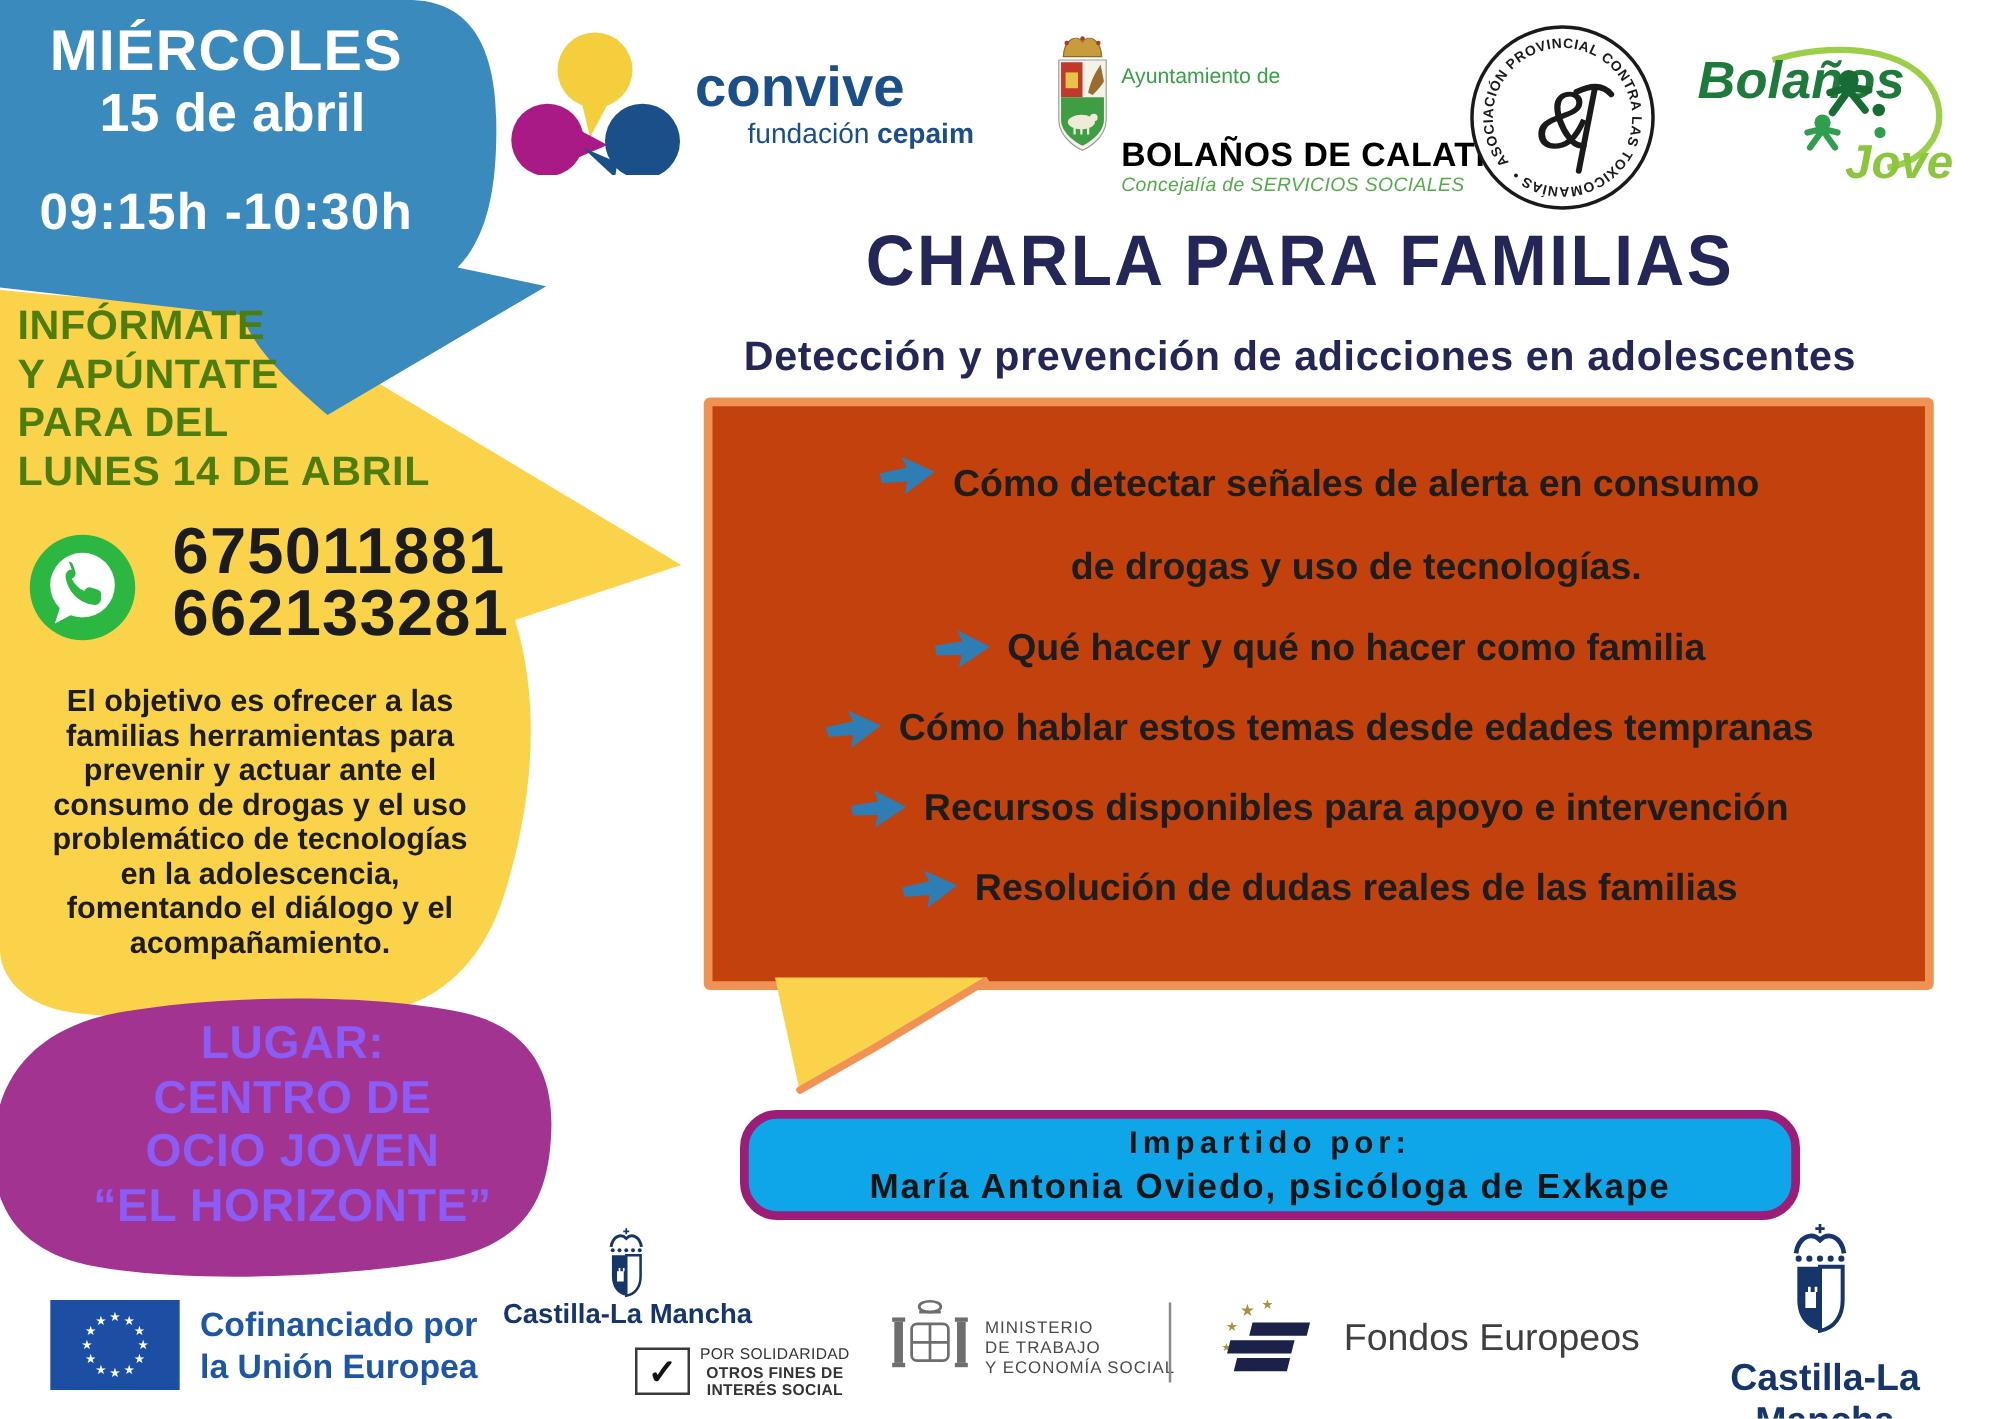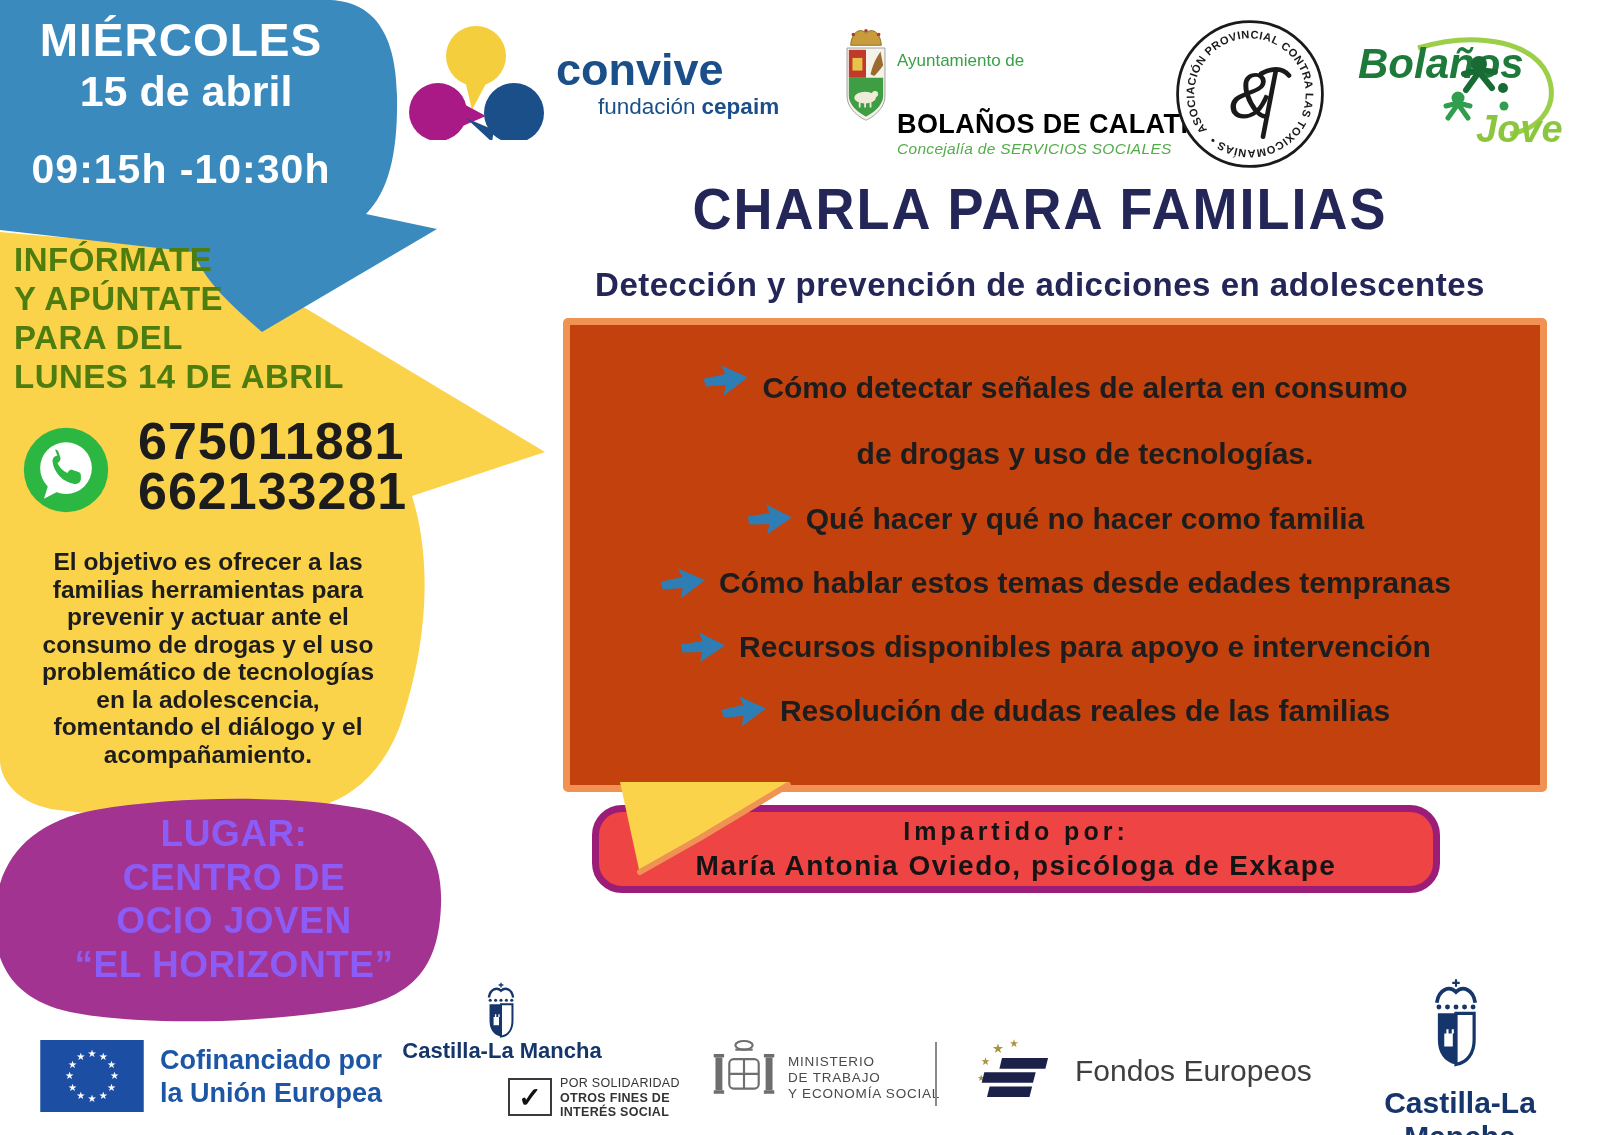--- a/index.html
+++ b/index.html
@@ -47,33 +47,33 @@
                 display:flex;flex-direction:column;justify-content:space-between;
                 padding:30px 24px 46px 24px;}
   .topic-row{display:flex;justify-content:center;align-items:center;gap:12px;}
   .topic-row.two-line{align-items:flex-start;}
   .topic-row.two-line .arrow-icon{margin-top:8px;}
   .topic-text{font-size:30px;font-weight:bold;color:#1d1d1d;white-space:pre-line;text-align:center;line-height:64px;}
   .topic-row.two-line .topic-text{line-height:64px;}
   .arrow-icon{flex:0 0 auto;transform:rotate(-7deg);}
   .topic-row:nth-child(even) .arrow-icon{transform:rotate(-4deg);}
 
-  .speaker-box{left:592px;top:805px;width:848px;height:88px;background:#ef4444;border:7px solid #9c1d78;
+  .speaker-box{left:592px;top:888px;width:848px;height:88px;background:#0ea5e9;border:7px solid #9c1d78;
                border-radius:30px;box-sizing:border-box;z-index:1;display:flex;flex-direction:column;
                justify-content:center;align-items:center;gap:4px;color:#141414;}
   .speaker-label{font-size:25px;font-weight:bold;letter-spacing:4px;}
   .speaker-name{font-size:28px;font-weight:bold;letter-spacing:1.5px;}
 
   
   .eu-text{left:160px;top:1044px;color:#1d56a5;font-weight:bold;font-size:27px;line-height:33px;z-index:2;}
   .clm-label-small{left:392px;top:1038px;width:220px;text-align:center;color:#15356b;font-weight:bold;
                    font-size:22px;z-index:2;}
   .solid-box{left:508px;top:1078px;width:40px;height:34px;border:2px solid #3a3a3a;background:#fff;z-index:2;
              display:flex;align-items:center;justify-content:center;font-size:28px;font-weight:bold;color:#111;}
-  .solid-text{left:560px;top:1076px;z-index:2;color:#333;font-size:12.5px;line-height:14.5px;letter-spacing:.3px;}
+  .solid-text{left:560px;top:1076px;z-index:2;color:#333;font-size:12.5px;line-height:14.5px;letter-spacing:.3px;text-align:center;}
   .solid-text .b{font-weight:bold;}
   .min-text{left:788px;top:1054px;z-index:2;color:#4a4a4a;font-size:13.5px;line-height:16px;letter-spacing:.8px;}
   .v-divider{left:935px;top:1042px;width:2px;height:64px;background:#8a8a8a;z-index:2;}
   .fondos-label{left:1075px;top:1054px;font-size:30px;color:#3f3f3f;z-index:2;}
   .clm-label-large{left:1330px;top:1086px;width:260px;text-align:center;color:#15356b;font-weight:bold;
                    font-size:30px;z-index:2;}
 </style>
 </head>
 <body>
 

